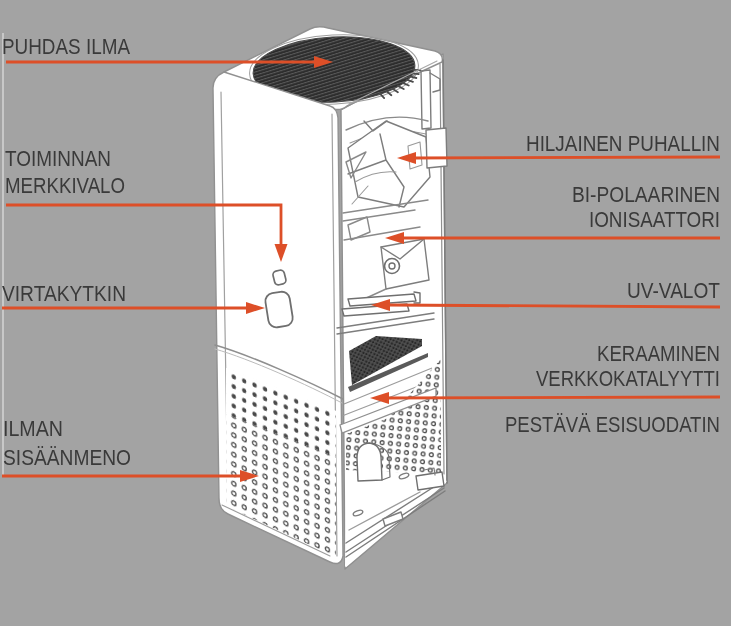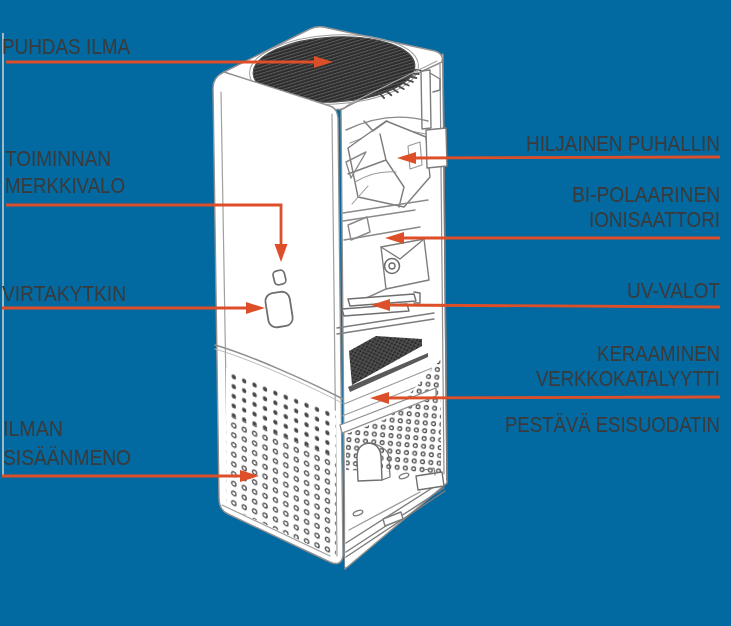--- a/index.html
+++ b/index.html
@@ -1,16 +1,16 @@
 <!DOCTYPE html>
 <html><head>
 <meta charset="utf-8">
 <style>
 html,body{margin:0;padding:0;background:#ffffff;}
-#stage{position:relative;width:731px;height:626px;background:#0369a1;overflow:hidden;
+#stage{position:relative;width:731px;height:626px;background:#a3a3a3;overflow:hidden;
 font-family:"Liberation Sans", sans-serif;}
 svg{position:absolute;left:0;top:0;}
 </style>
 </head>
 <body>
 <div id="stage">
 <svg width="731" height="626" viewBox="0 0 731 626">
 <defs>
   <pattern id="grille" width="4" height="3.1" patternUnits="userSpaceOnUse" patternTransform="rotate(-14)">
     <rect width="4" height="3.1" fill="#2d2d2d"></rect>

